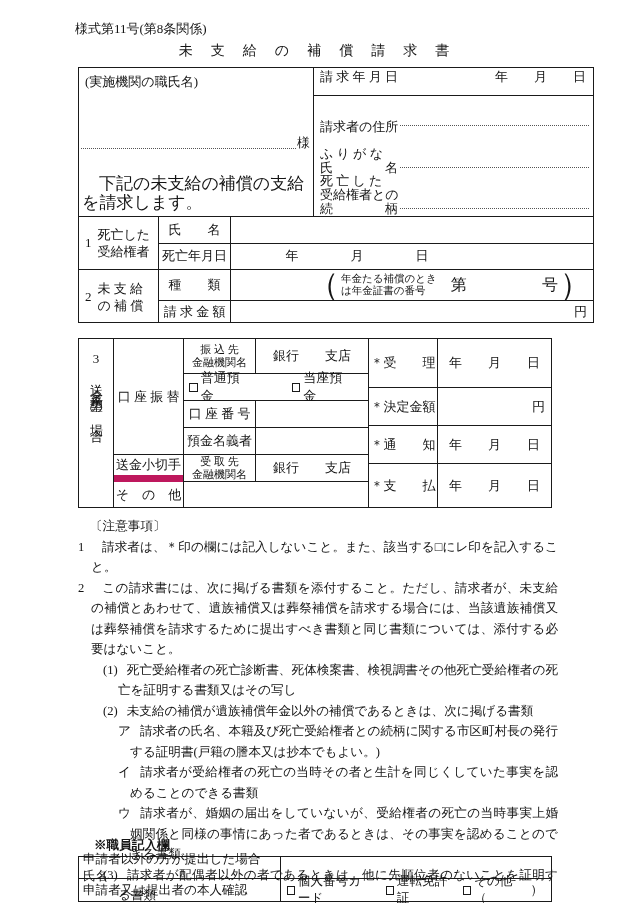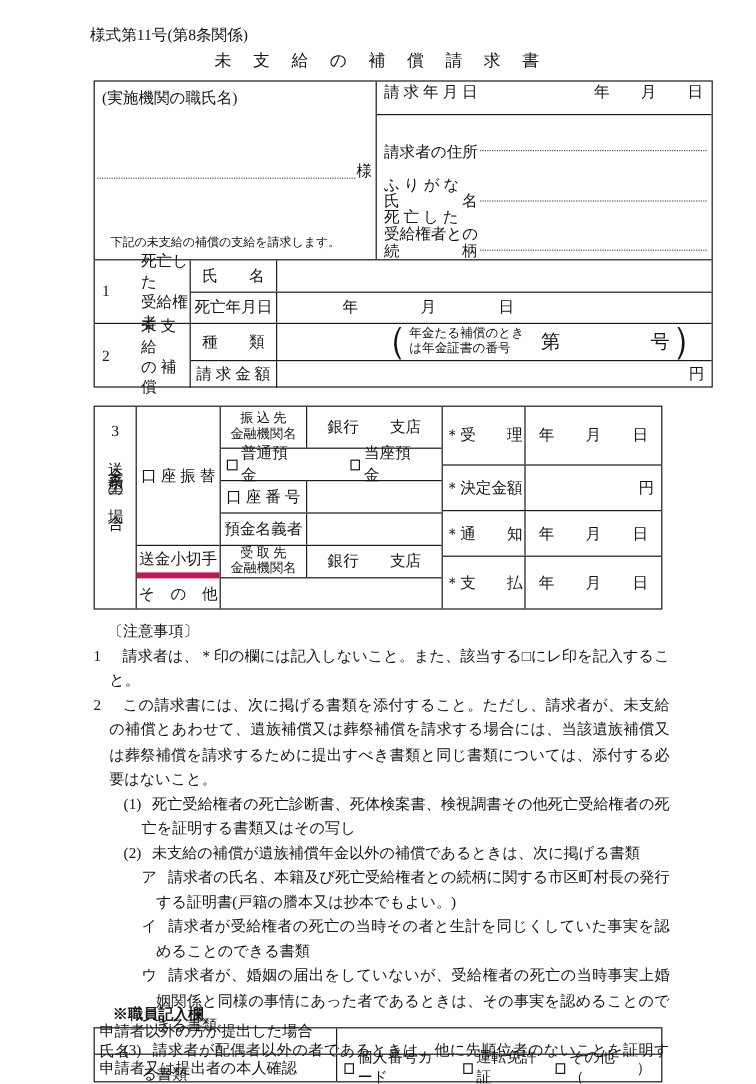--- a/index.html
+++ b/index.html
@@ -10,39 +10,39 @@
   .doc-title { position:absolute; left:0; top:42px; width:100%; text-align:center; font-size:14px; letter-spacing:2px; }
 
   
   .t1 { position:absolute; left:78px; top:67px; width:516px; height:256px; border:1px solid #1a1a1a; display:flex; flex-direction:column; }
   .t1-top { display:flex; height:149px; border-bottom:1px solid #1a1a1a; }
   .t1-left { width:235px; border-right:1px solid #1a1a1a; position:relative; font-size:13px; }
   .agency-label { position:absolute; top:5px; left:6px; }
   .sama-row { position:absolute; top:66px; left:2px; right:3px; display:flex; align-items:flex-end; }
   .sama-row .dots { flex:1; border-bottom:1px dotted #555; margin-bottom:3px; }
   .sama { font-size:13px; padding-left:1px; }
-  .statement { position:absolute; bottom:4px; left:3px; right:2px; font-size:10px; line-height:19px; text-indent:1em; }
+  .statement { position:absolute; bottom:4px; left:3px; right:2px; font-size:17px; line-height:19px; text-indent:1em; }
 
   .t1-right { flex:1; display:flex; flex-direction:column; font-size:13px; }
   .r-date { height:28px; border-bottom:1px solid #1a1a1a; display:flex; align-items:center; padding:0 7px 10px 6px; }
   .r-date .spacer { flex:1; }
   .r-row { display:flex; flex-direction:column; justify-content:flex-end; padding:0 4px 0 6px; }
   .r-addr { height:38px; }
   .r-name { height:42px; }
   .r-rel  { height:41px; }
   .fill-line { display:flex; align-items:center; }
   .fill-line .dots { flex:1; border-bottom:1px dotted #555; margin-bottom:2px; margin-left:2px; }
   .r-row .ln { line-height:14px; }
 
   .t1-rows { flex:1; display:flex; flex-direction:column; }
   .grp { display:flex; height:53px; }
   .grp.first { border-bottom:1px solid #1a1a1a; }
   .grp-label { width:80px; border-right:1px solid #1a1a1a; display:flex; align-items:center; padding-left:6px; font-size:13px; }
   .grp-label .no { margin-right:6px; align-self:center; }
-  .grp-label .two-line { line-height:17px;margin-left:20px; }
+  .grp-label .two-line { line-height:17px; }
   .grp-sub { flex:1; display:flex; flex-direction:column; }
   .sub-row { flex:1; display:flex; }
   .sub-row.first { border-bottom:1px solid #1a1a1a; }
   .lbl-cell { width:72px; border-right:1px solid #1a1a1a; display:flex; align-items:center; justify-content:center; font-size:13px; }
   .val-cell { flex:1; display:flex; align-items:center; font-size:13px; }
   .val-center { justify-content:center; padding-right:110px; }
   .val-right { justify-content:flex-end; padding-right:6px; }
 
   .kind-wrap { flex:1; display:flex; align-items:center; padding-left:78px; padding-right:3px; }
   .paren { font-size:30px; font-weight:400; line-height:1; transform:scaleY(1.05); }
@@ -50,21 +50,21 @@
   .kind-dai { margin-left:14px; }
   .kind-spacer { flex:1; }
   .kind-gou { margin-right:2px; }
 
   
   .t2 { position:absolute; left:78px; top:338px; width:474px; height:170px; border:1px solid #1a1a1a; display:flex; font-size:13px; }
   .t2-c1 { width:35px; border-right:1px solid #1a1a1a; display:flex; flex-direction:column; align-items:center; padding-top:12px; }
   .t2-c1 .vtext { margin-top:7px; writing-mode:vertical-rl; text-orientation:upright; letter-spacing:5px; font-size:13px; }
   .t2-c2 { width:70px; border-right:1px solid #1a1a1a; display:flex; flex-direction:column; text-align:center; }
   .t2-c2 .kouza { height:116px; border-bottom:1px solid #1a1a1a; display:flex; align-items:center; justify-content:center;text-align:center; }
-  .t2-c2 .kogitte { height:27px; border-bottom:5px solid #be185d; display:flex; align-items:center; justify-content:center; }
+  .t2-c2 .kogitte { height:27px; border-bottom:7px solid #be185d; display:flex; align-items:center; justify-content:center; }
   .t2-c2 .sonota { flex:1; display:flex; align-items:center; justify-content:center; }
   .t2-c34 { width:185px; border-right:1px solid #1a1a1a; display:flex; flex-direction:column; }
   .c34-row { display:flex; border-bottom:1px solid #1a1a1a; }
   .c34-row.h35 { height:35px; } .c34-row.h27 { height:27px; }
   .c34-row.last { flex:1; border-bottom:none; }
   .c34-lbl { width:72px; border-right:1px solid #1a1a1a; display:flex; flex-direction:column; align-items:center; justify-content:center; }
   .c34-lbl .sm { font-size:11px; line-height:13px; }
   .c34-val { flex:1; display:flex; align-items:center; justify-content:center; gap:16px; }
   .c34-span { flex:1; display:flex; align-items:center; padding-left:5px; gap:26px; }
   .t2-right { flex:1; display:flex; flex-direction:column; }

